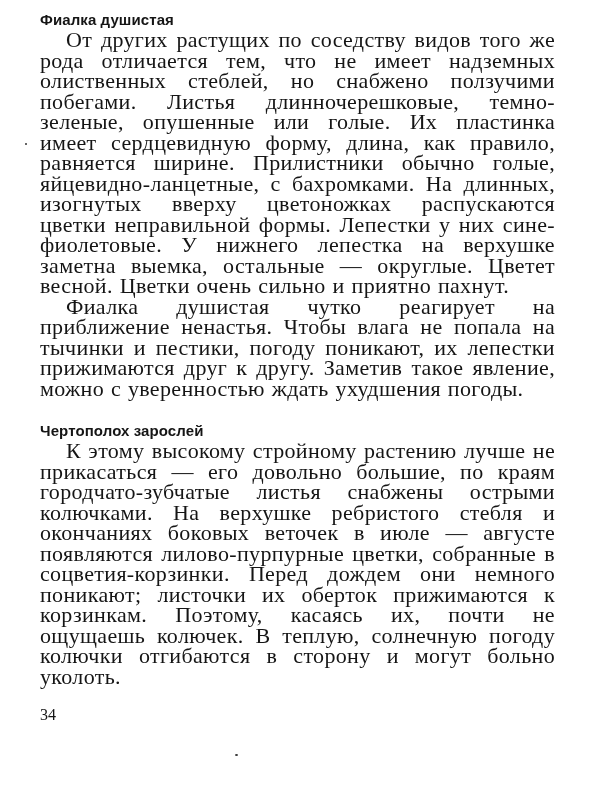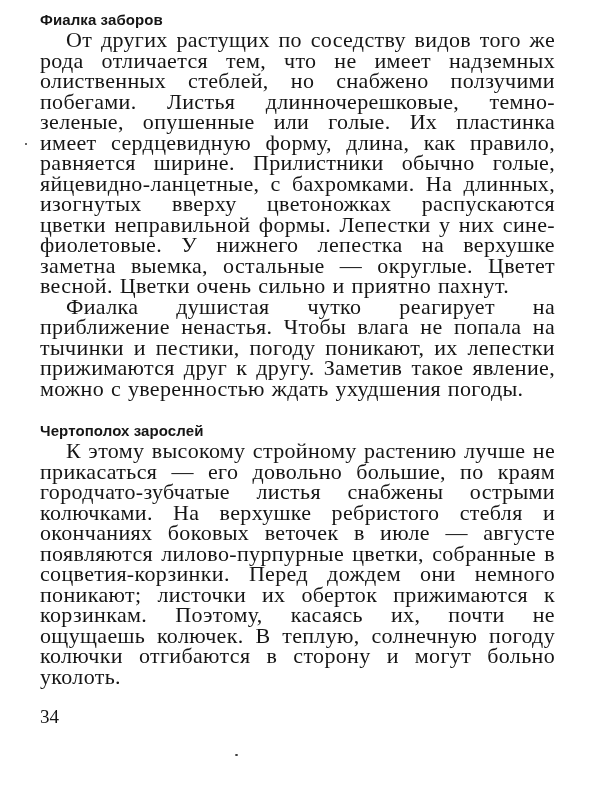--- a/index.html
+++ b/index.html
@@ -41,38 +41,38 @@
       letter-spacing: 0.35px;
       word-spacing: 1px;
       hyphens: manual;
     }
     .gap-1 { height: 22px; }
     .gap-2 { height: 22px; }
     .page-number {
       position: absolute;
       left: 40px;
       top: 706px;
-      font-size: 19px;
+      font-size: 16px;
       font-family: "Liberation Serif", "DejaVu Serif", serif;
     }
     .speck {
       position: absolute;
       background: #333;
       border-radius: 50%;
     }
     .speck-left { left: 25px; top: 143px; width: 2px; height: 2px; }
     .speck-bottom { left: 235px; top: 754px; width: 3px; height: 2px; }
   </style>
 </head>
 <body>
 
 <div class="page">
 
   <div class="section">
-    <h2 class="heading">Фиалка заборов</h2>
+    <h2 class="heading">Фиалка душистая</h2>
     <p class="para">От других растущих по соседству видов того же рода отличается тем, что не имеет надземных олиственных стеблей, но снабжено ползучими побегами. Листья длинночерешковые, темно-зеленые, опушенные или голые. Их пластинка имеет сердцевидную форму, длина, как правило, равняется ширине. Прилистники обычно голые, яйцевидно-ланцетные, с бахромками. На длинных, изогнутых вверху цветоножках распускаются цветки неправильной формы. Лепестки у них сине-фиолетовые. У нижнего лепестка на верхушке заметна выемка, остальные — округлые. Цветет весной. Цветки очень сильно и приятно пахнут.</p>
     <p class="para">Фиалка душистая чутко реагирует на приближение ненастья. Чтобы влага не попала на тычинки и пестики, погоду поникают, их лепестки прижимаются друг к другу. Заметив такое явление, можно с уверенностью ждать ухудшения погоды.</p>
   </div>
 
   <div class="gap-1"></div>
 
   <div class="section">
     <h2 class="heading">Чертополох зарослей</h2>
     <p class="para">К этому высокому стройному растению лучше не прикасаться — его довольно большие, по краям городчато-зубчатые листья снабжены острыми колючками. На верхушке ребристого стебля и окончаниях боковых веточек в июле — августе появляются лилово-пурпурные цветки, собранные в соцветия-корзинки. Перед дождем они немного поникают; листочки их оберток прижимаются к корзинкам. Поэтому, касаясь их, почти не ощущаешь колючек. В теплую, солнечную погоду колючки отгибаются в сторону и могут больно уколоть.</p>
   </div>

